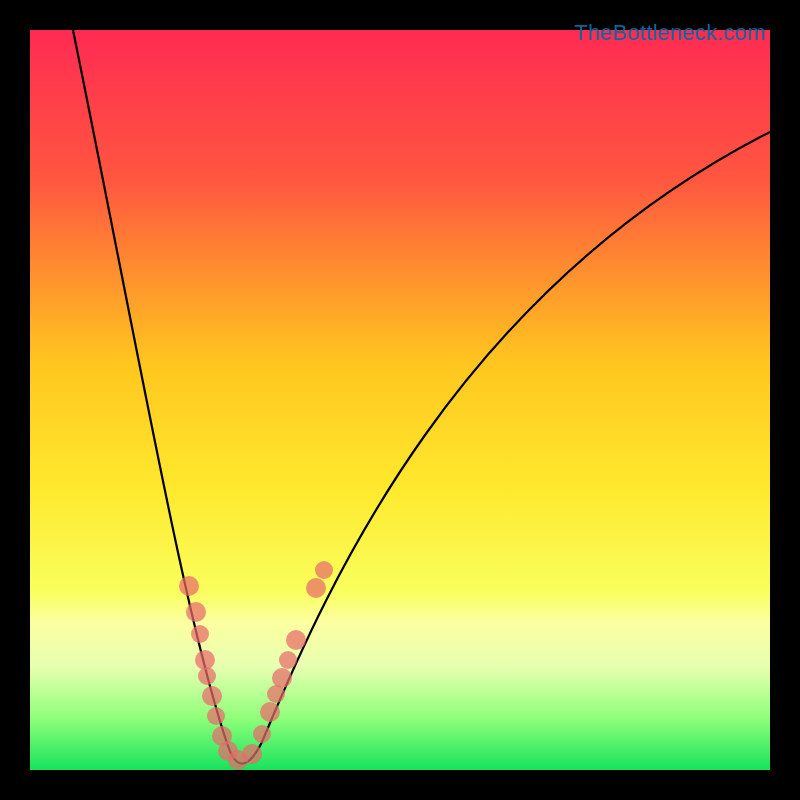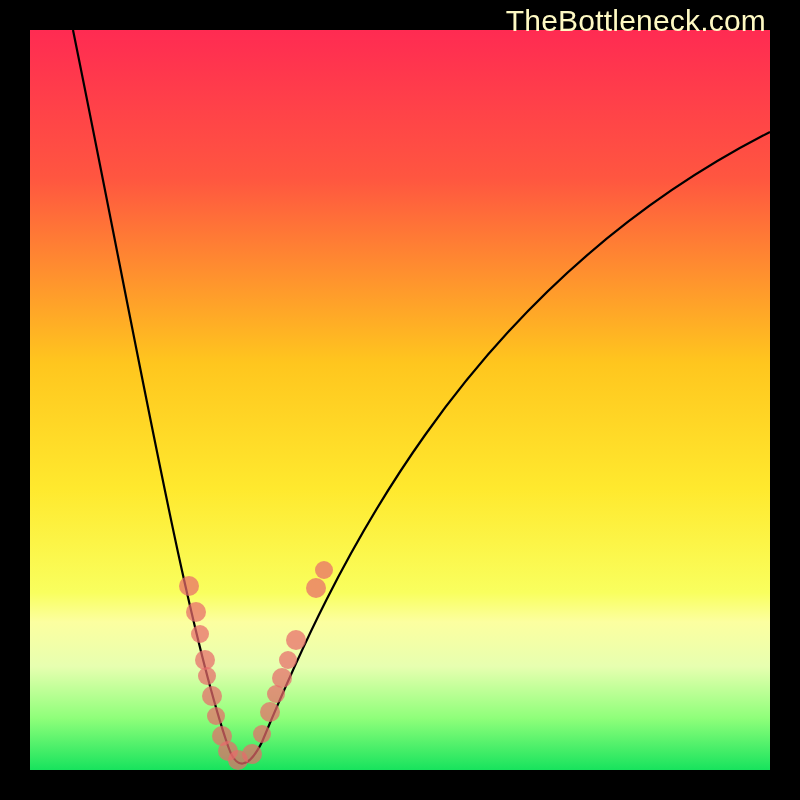--- a/index.html
+++ b/index.html
@@ -18,24 +18,24 @@
     width: 740px;
     height: 740px;
     overflow: hidden;
   }
   .gradient {
     position: absolute;
     inset: 0;
   }
   .watermark {
     position: absolute;
-    top: 4px;
+    top: 20px;
     right: 34px;
-    color: #fef9c3;
-    font-size: 30px;
+    color: #0369a1;
+    font-size: 22px;
     letter-spacing: 0.2px;
     font-weight: 500;
   }
   svg.curves {
     position: absolute;
     inset: 0;
   }
   .curve-main {
     fill: none;
     stroke: #000;

